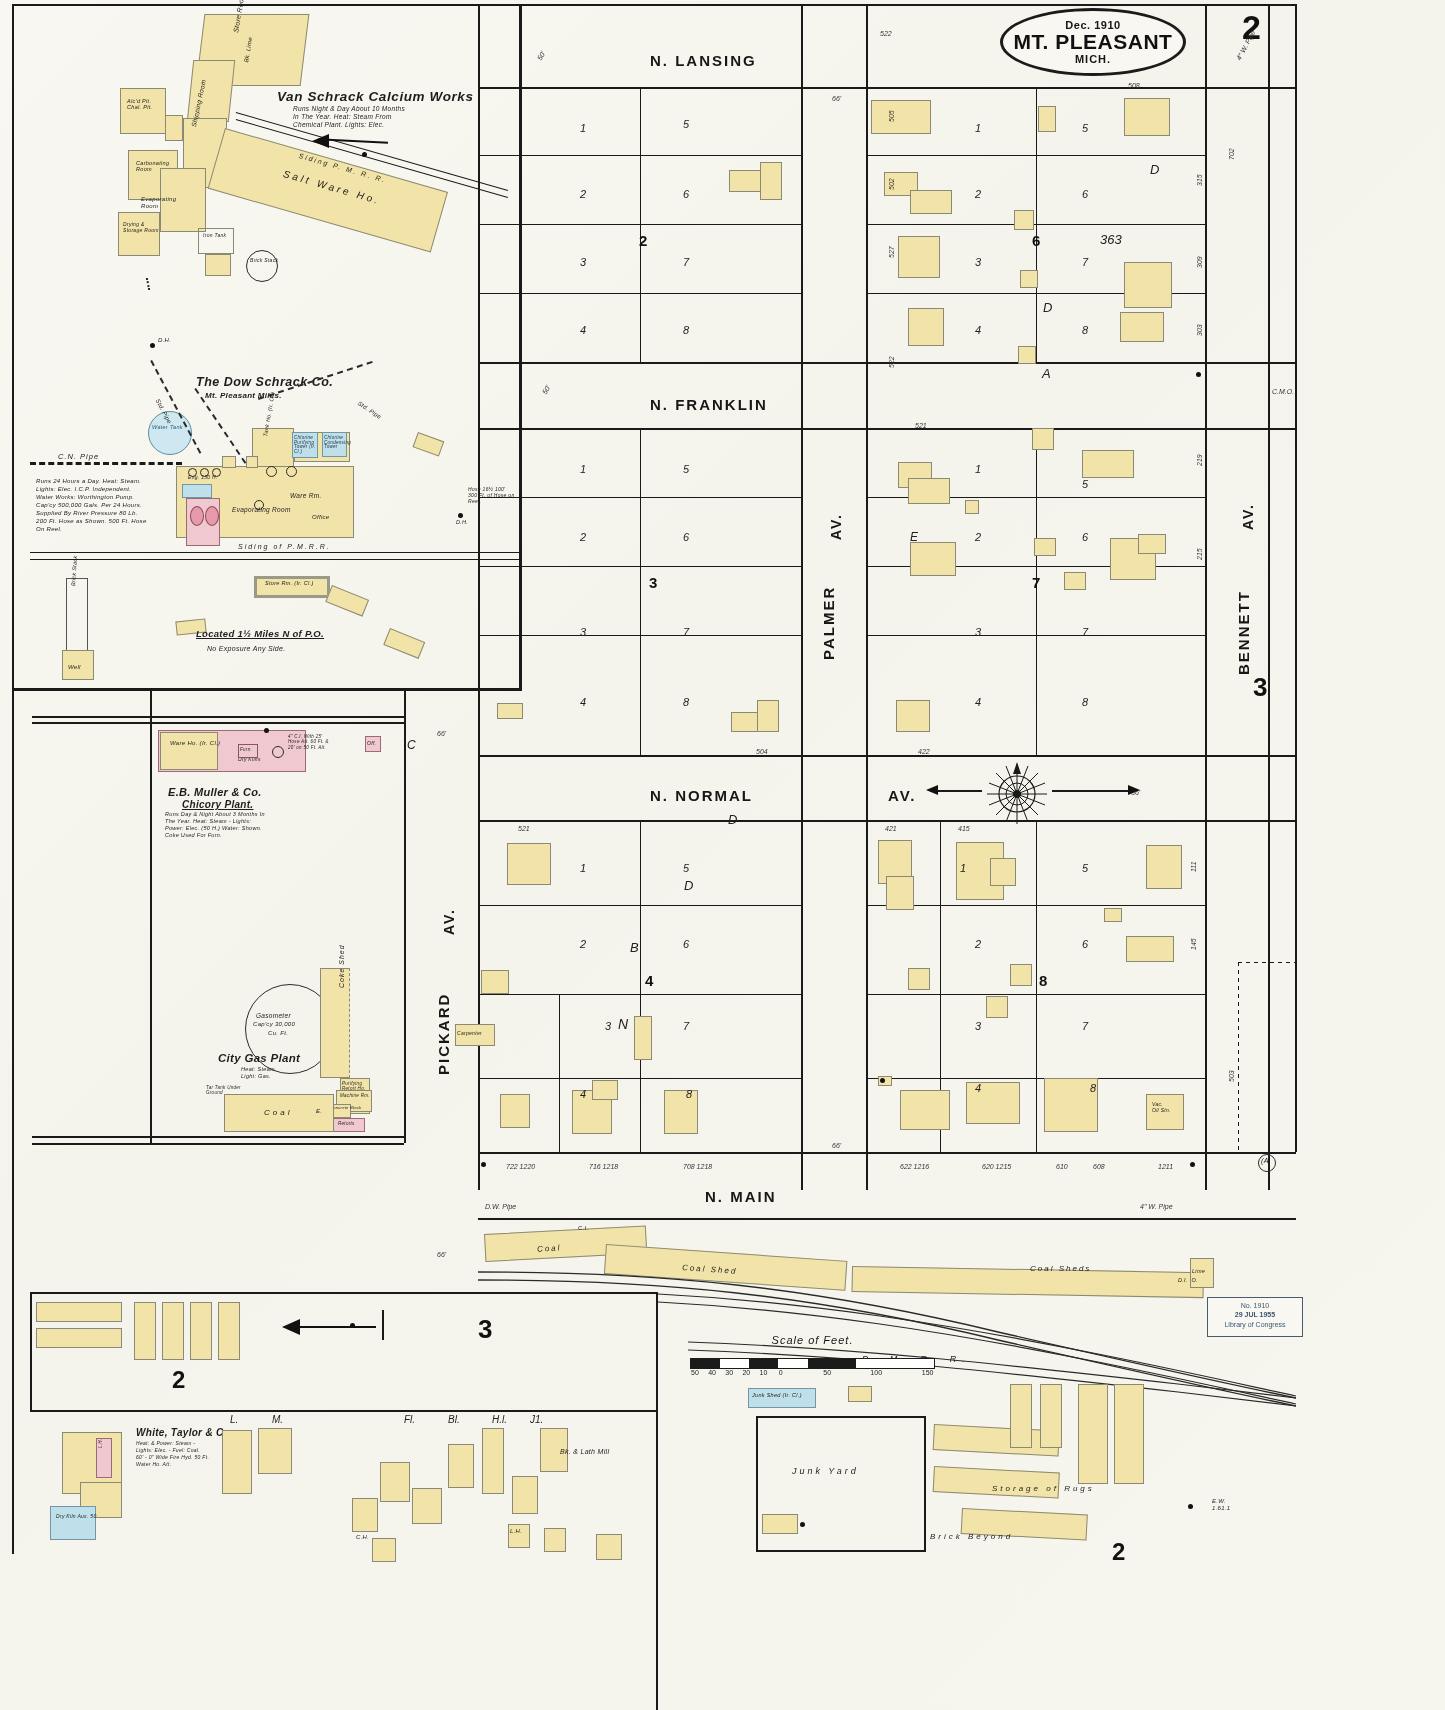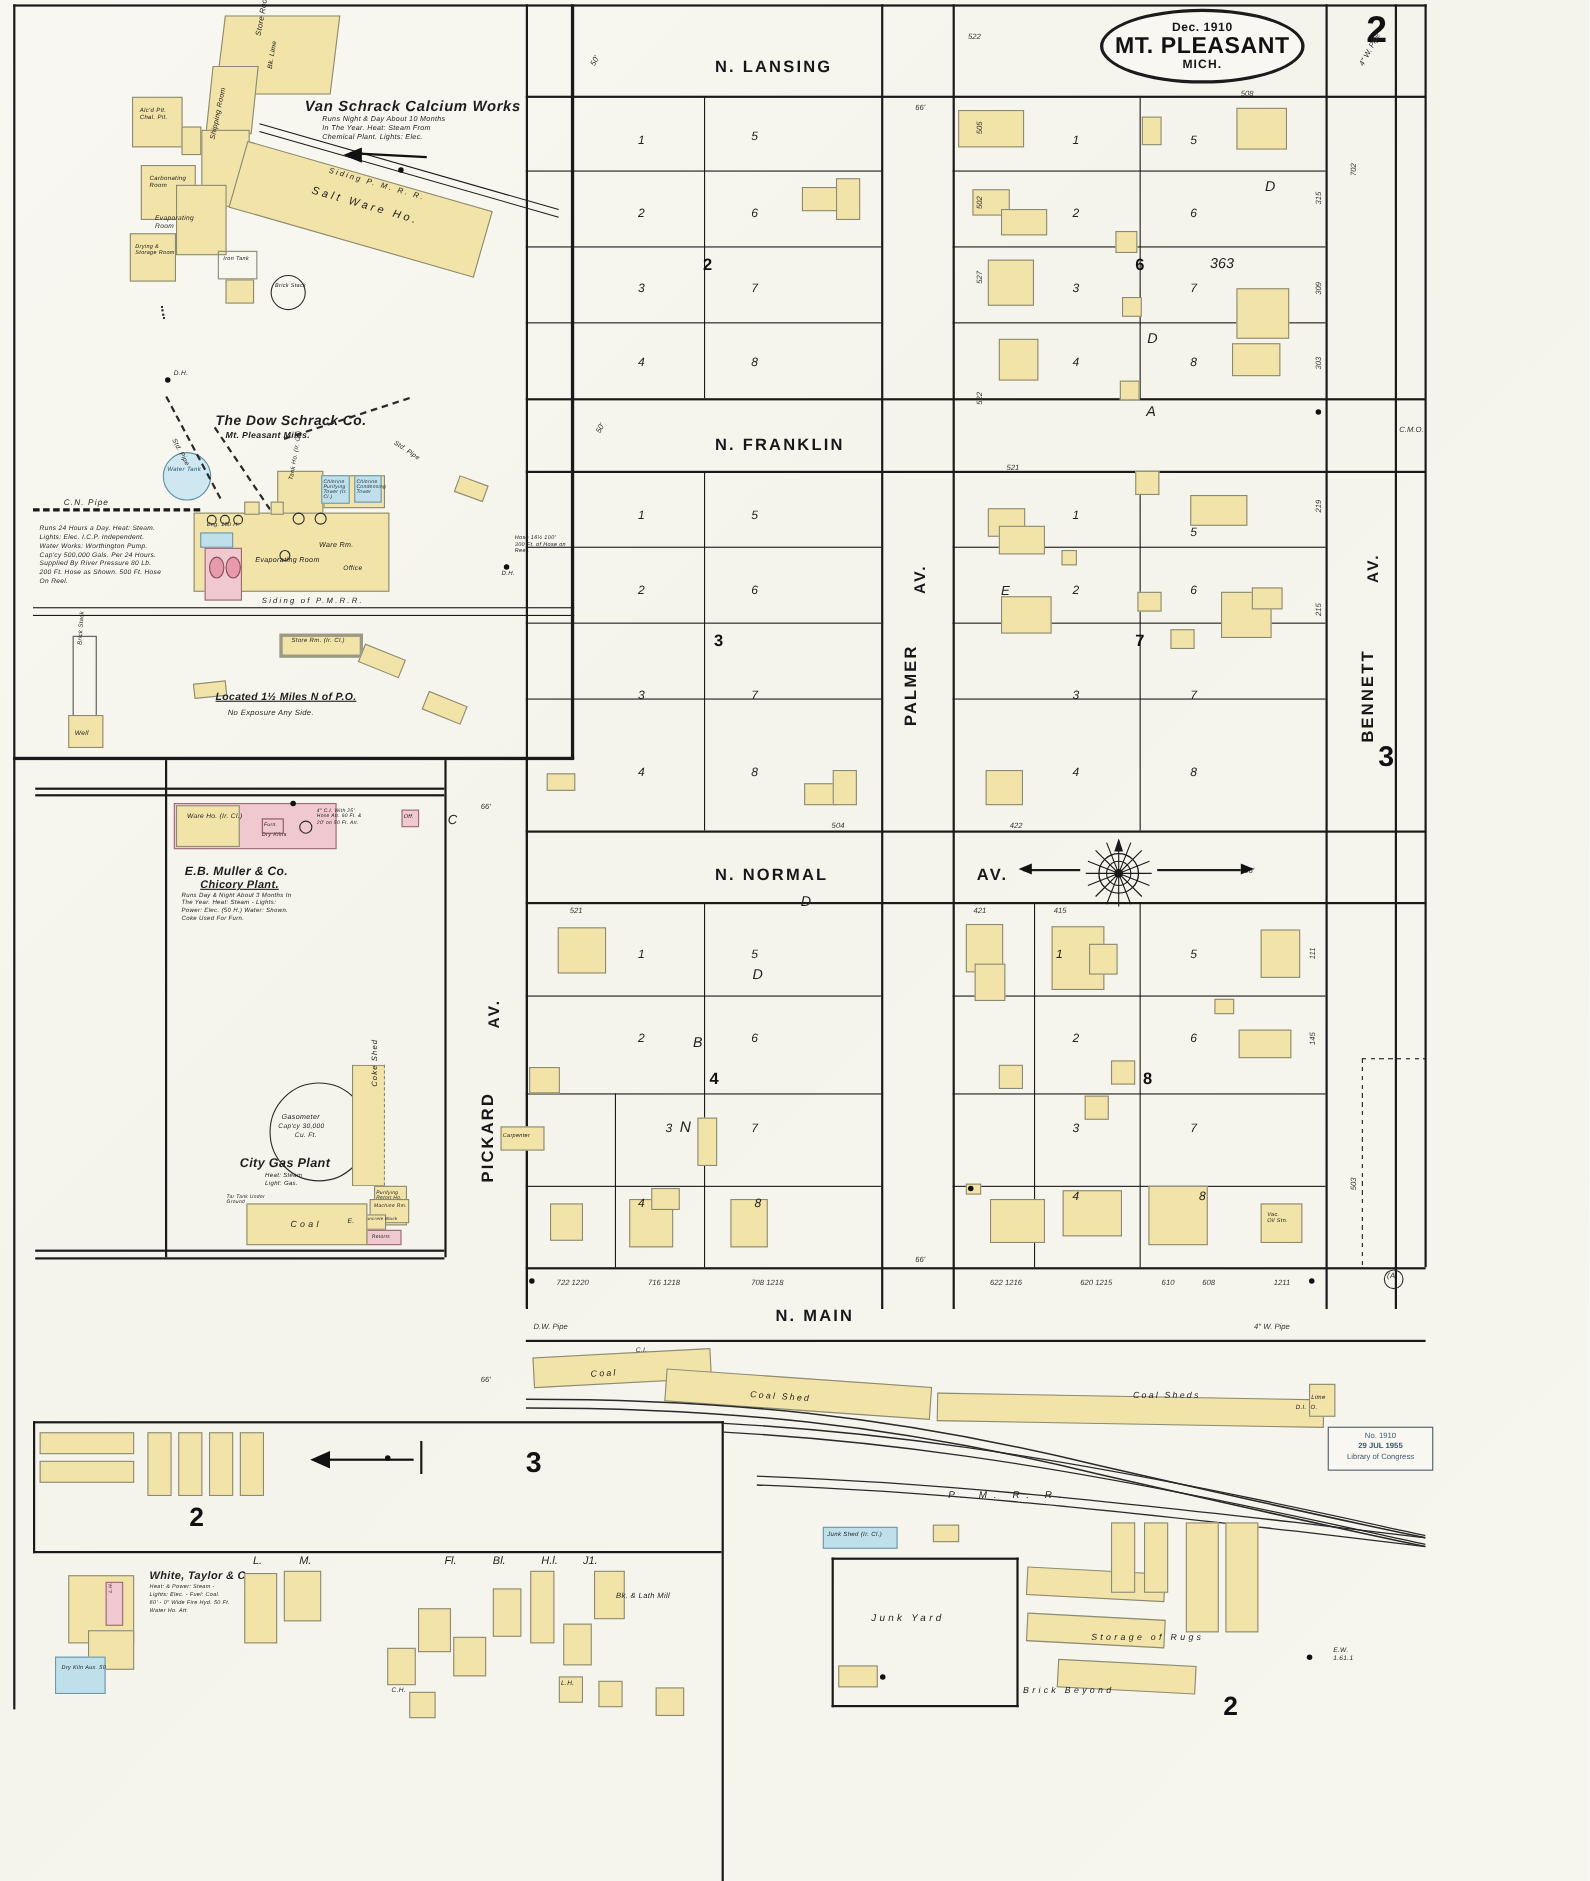--- a/index.html
+++ b/index.html
@@ -521,20 +521,39 @@
   <svg style="position:absolute;left:478px;top:1258px;width:818px;height:160px;">
     <path d="M0,14 C180,14 330,28 520,74 C660,106 760,128 818,140" fill="none" stroke="#2a2a2a" stroke-width="1.4"></path>
     <path d="M0,22 C180,22 330,36 520,82 C660,114 760,136 818,148" fill="none" stroke="#2a2a2a" stroke-width="1.4"></path>
     <path d="M180,36 C330,44 470,66 620,96 C720,116 780,130 818,138" fill="none" stroke="#2a2a2a" stroke-width="1.2"></path>
     <path d="M180,44 C330,52 470,74 620,104 C720,124 780,138 818,146" fill="none" stroke="#2a2a2a" stroke-width="1.2"></path>
     <path d="M210,84 C380,90 540,108 700,126 C770,134 800,138 818,140" fill="none" stroke="#2a2a2a" stroke-width="1.2"></path>
     <path d="M210,92 C380,98 540,116 700,134 C770,142 800,146 818,148" fill="none" stroke="#2a2a2a" stroke-width="1.2"></path>
   </svg>
   <div class="hand" style="position:absolute;left:862px;top:1354px;font-size:9px;letter-spacing:6px;">P. M. R. R.</div>
 
+  <div id="scalebar">
+    <div class="title">Scale of Feet.</div>
+    <div class="bar">
+      <div class="seg" style="left:0;width:12%;"></div>
+      <div class="seg" style="left:24%;width:12%;"></div>
+      <div class="seg" style="left:48%;width:20%;"></div>
+    </div>
+    <div class="ticks">
+      <span style="left:2%;">50</span>
+      <span style="left:9%;">40</span>
+      <span style="left:16%;">30</span>
+      <span style="left:23%;">20</span>
+      <span style="left:30%;">10</span>
+      <span style="left:37%;">0</span>
+      <span style="left:56%;">50</span>
+      <span style="left:76%;">100</span>
+      <span style="left:97%;">150</span>
+    </div>
+  </div>
 
   <div id="stamp">
     <div>No. 1910</div>
     <div style="font-weight:bold;">29 JUL 1955</div>
     <div>Library of Congress</div>
   </div>
 
   <div class="ln" style="left:30px;top:1292px;width:628px;height:2px;"></div>
   <div class="ln" style="left:656px;top:1292px;width:2px;height:418px;"></div>
   <div class="ln" style="left:30px;top:1292px;width:2px;height:120px;"></div>

